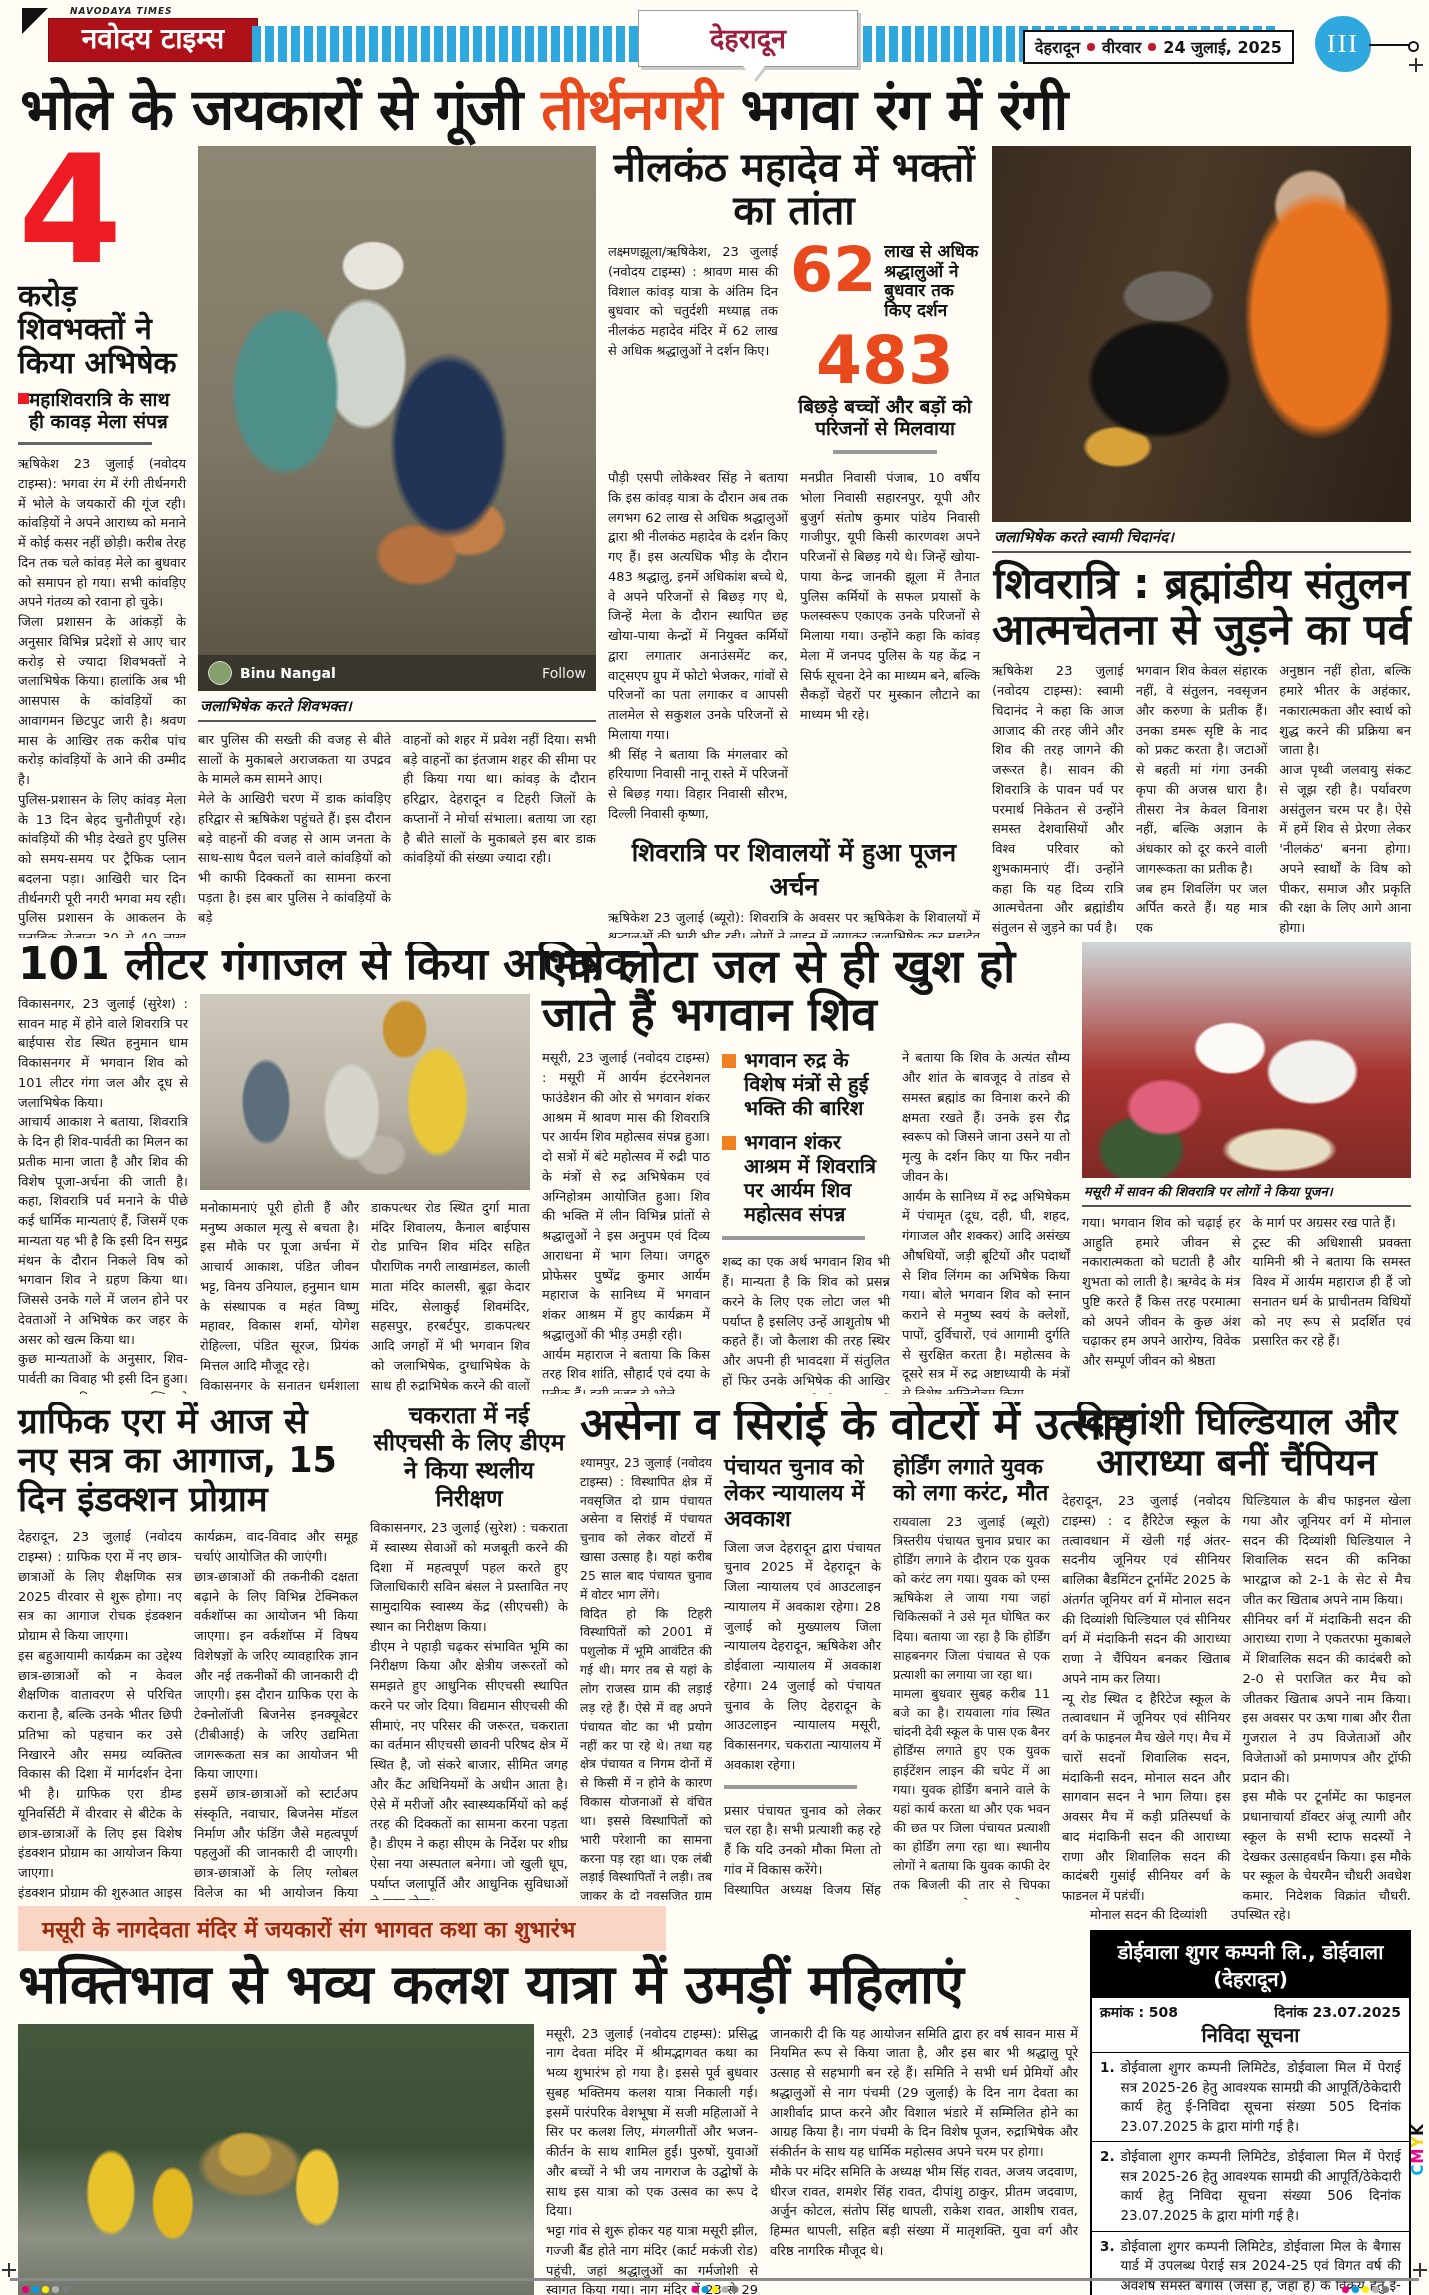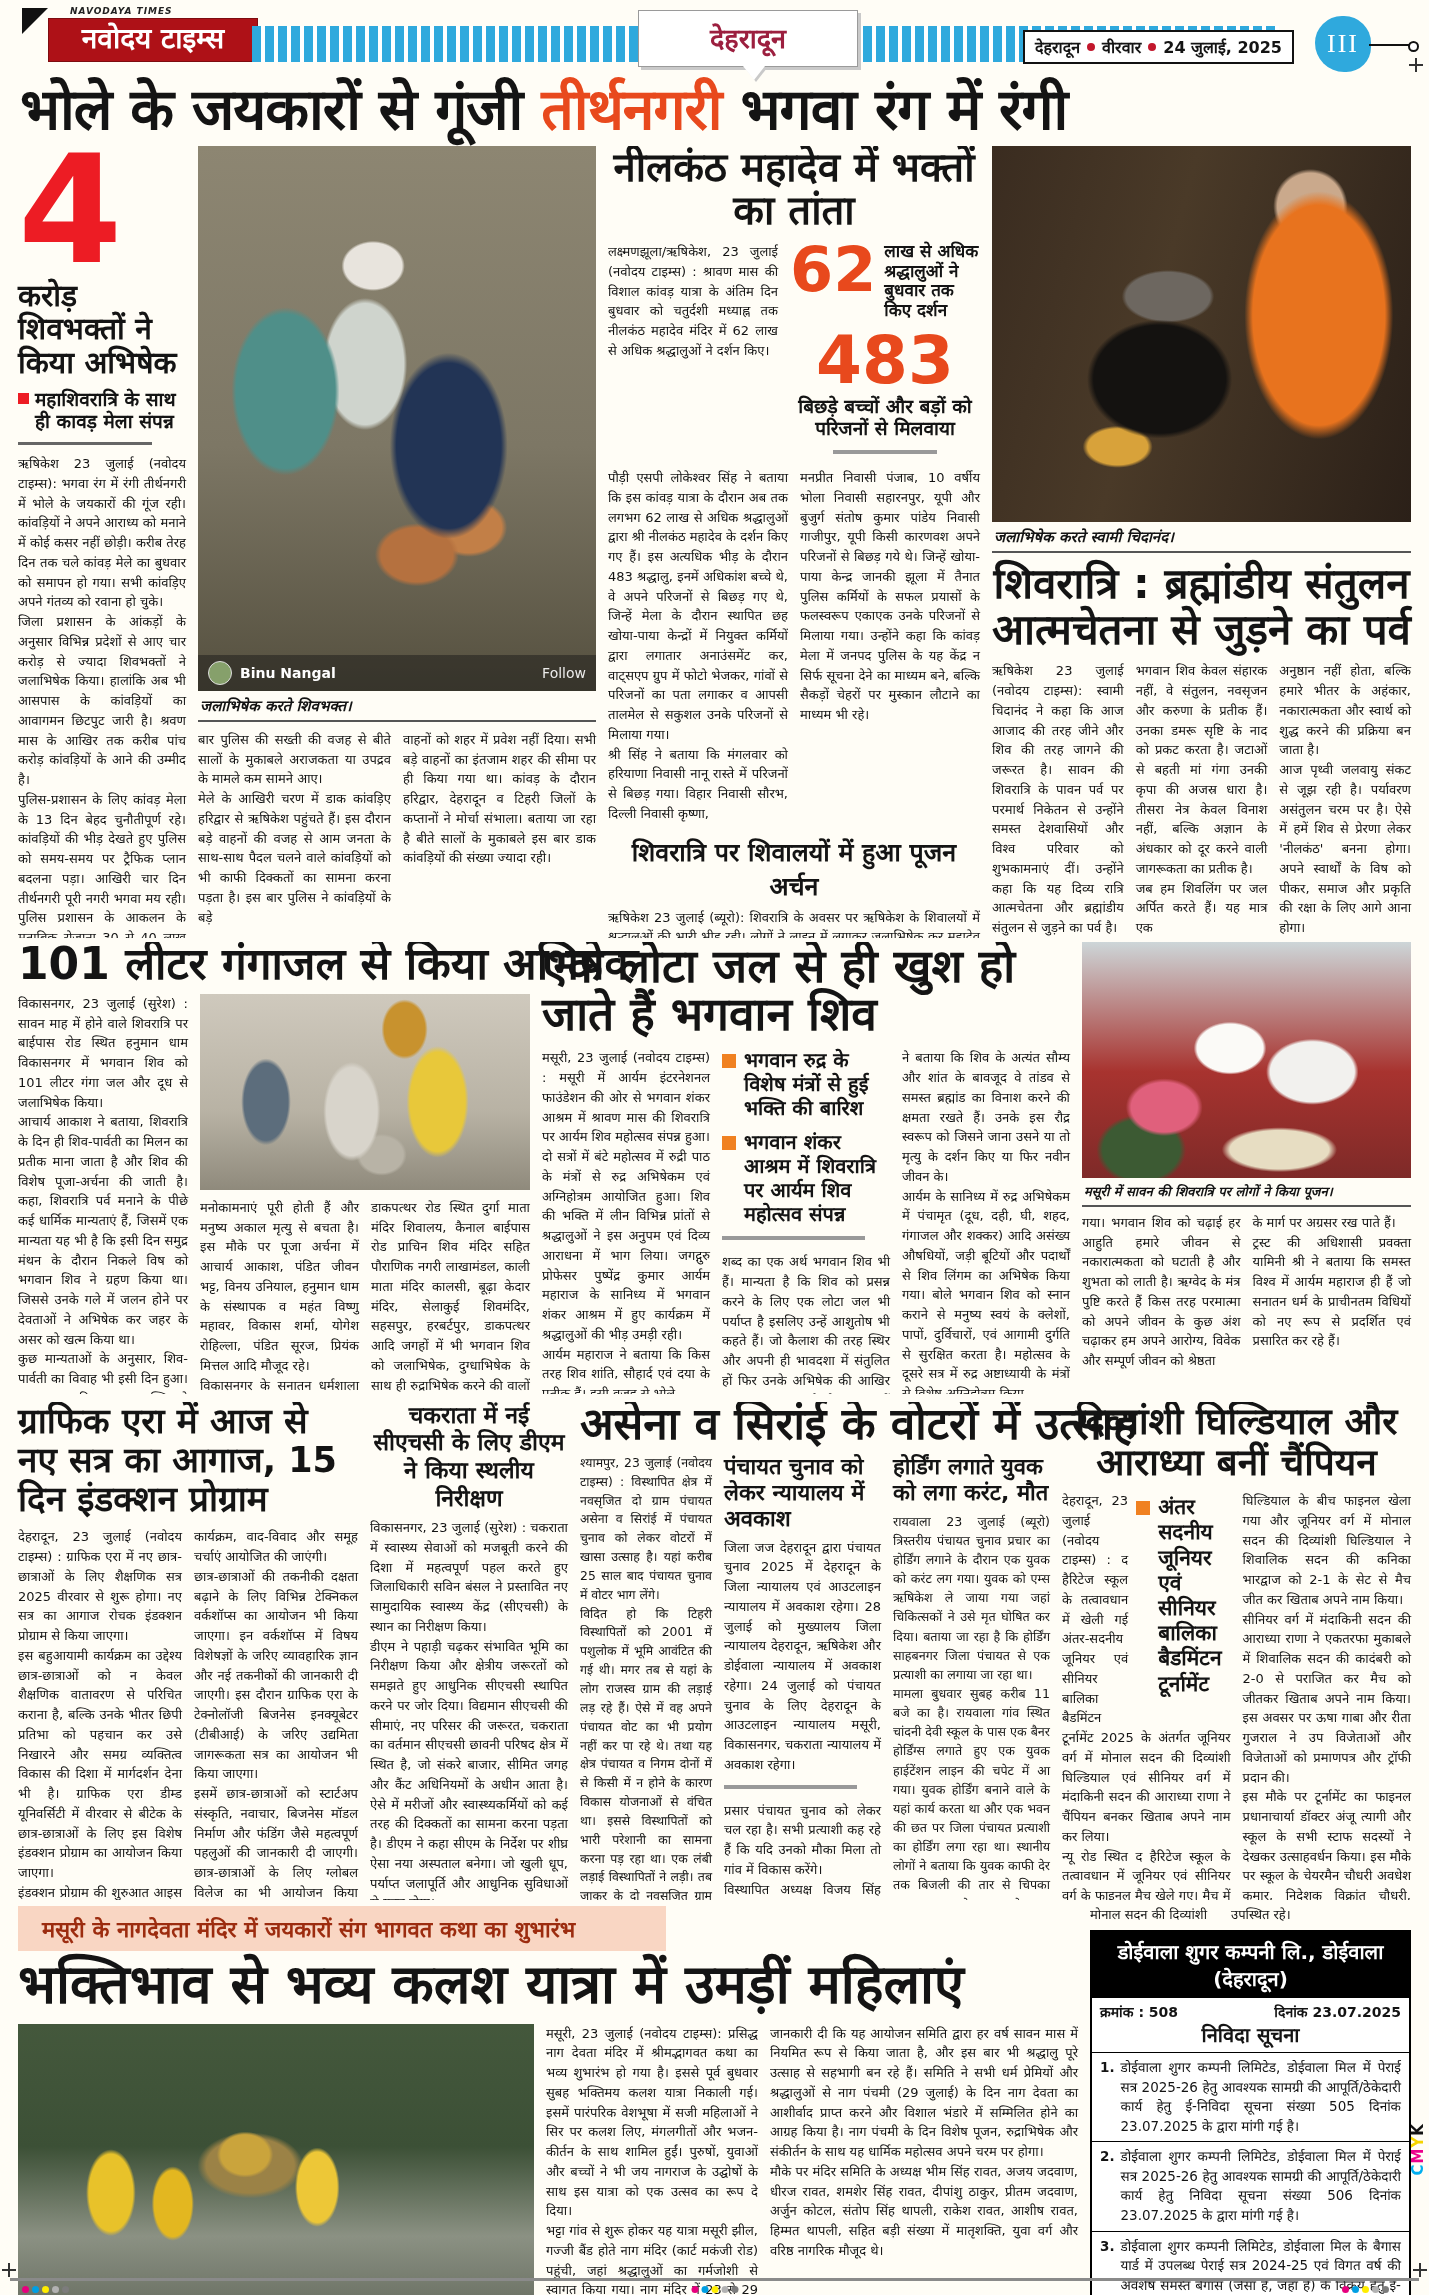--- a/index.html
+++ b/index.html
@@ -47,21 +47,21 @@
   .btxt { font-size:13px; line-height:1.52; text-align:justify; white-space:pre-line; }
   .cap { font-size:15px; font-weight:700; font-style:italic; padding:4px 2px 5px;
          border-bottom:2px solid #555; margin-bottom:6px; }
   section { padding:0 18px; overflow:hidden; }
   .photo { position:relative; width:100%; background:#999;padding-left:16px; }
   
   #sec1 { margin-top:4px; height:792px; display:flex; gap:12px; }
   .s1c1 { width:168px; }
   .bignum { color:#ed1c24; font-size:150px; font-weight:900; line-height:.86; letter-spacing:-6px; }
   .a1title { font-size:30px; font-weight:800; line-height:1.12; margin:4px 0 8px; }
-  .a1sub { font-size:19px; font-weight:800; line-height:1.2; display:flex; gap:6px; }
+  .a1sub { font-size:19px; font-weight:800; line-height:1.2; display:flex; }
   .redsq { flex:0 0 11px; height:11px; background:#ed1c24; margin-top:5px; }
   .a1rule { border-top:3px solid #666; width:80%; margin:9px 0; }
   .s1c2 { width:398px; display:flex; flex-direction:column; }
   .ph1 { height:545px;
     background:
       radial-gradient(90px 140px at 22% 45%, #4f8f89 0 55%, transparent 60%),
       radial-gradient(70px 110px at 42% 40%, #cfd4cd 0 55%, transparent 60%),
       radial-gradient(95px 150px at 63% 55%, #223455 0 55%, transparent 62%),
       radial-gradient(48px 38px at 44% 22%, #e8e4dd 0 60%, transparent 66%),
       radial-gradient(60px 45px at 55% 75%, #b5713f 0 60%, transparent 70%),
@@ -358,26 +358,20 @@
         <p class="btxt" style="font-size:12.6px">रायवाला 23 जुलाई (ब्यूरो) त्रिस्तरीय पंचायत चुनाव प्रचार का होर्डिंग लगाने के दौरान एक युवक को करंट लग गया। युवक को एम्स ऋषिकेश ले जाया गया जहां चिकित्सकों ने उसे मृत घोषित कर दिया। बताया जा रहा है कि होर्डिंग साहबनगर जिला पंचायत से एक प्रत्याशी का लगाया जा रहा था।
 मामला बुधवार सुबह करीब 11 बजे का है। रायवाला गांव स्थित चांदनी देवी स्कूल के पास एक बैनर होर्डिंग्स लगाते हुए एक युवक हाईटेंशन लाइन की चपेट में आ गया। युवक होर्डिंग बनाने वाले के यहां कार्य करता था और एक भवन की छत पर जिला पंचायत प्रत्याशी का होर्डिंग लगा रहा था। स्थानीय लोगों ने बताया कि युवक काफी देर तक बिजली की तार से चिपका रहा। युवक को 108 से एम्स भिजवाया गया जहां चिकित्सकों ने उसे मृत घोषित कर दिया।</p>
       </div>
     </div>
   </div>
 
   <div class="col s3c4">
     <div class="a10title">दिव्यांशी घिल्डियाल और आराध्या बनीं चैंपियन</div>
     <div class="row">
       <div class="col" style="flex:1">
-        <div class="floatbox">
-          <div class="obullet">
-            <span class="osq"></span>
-            <b>अंतर सदनीय जूनियर एवं सीनियर बालिका बैडमिंटन टूर्नामेंट</b>
-          </div>
-        </div>
         <p class="btxt">देहरादून, 23 जुलाई (नवोदय टाइम्स) : द हैरिटेज स्कूल के तत्वावधान में खेली गई अंतर-सदनीय जूनियर एवं सीनियर बालिका बैडमिंटन टूर्नामेंट 2025 के अंतर्गत जूनियर वर्ग में मोनाल सदन की दिव्यांशी घिल्डियाल एवं सीनियर वर्ग में मंदाकिनी सदन की आराध्या राणा ने चैंपियन बनकर खिताब अपने नाम कर लिया।
 न्यू रोड स्थित द हैरिटेज स्कूल के तत्वावधान में जूनियर एवं सीनियर वर्ग के फाइनल मैच खेले गए। मैच में चारों सदनों शिवालिक सदन, मंदाकिनी सदन, मोनाल सदन और सागवान सदन ने भाग लिया। इस अवसर मैच में कड़ी प्रतिस्पर्धा के बाद मंदाकिनी सदन की आराध्या राणा और शिवालिक सदन की कादंबरी गुसांईं सीनियर वर्ग के फाइनल में पहुंचीं।
 मैच में जूनियर वर्ग के फाइनल में शिवालिक सदन की कनिका भारद्वाज</p>
       </div>
       <p class="btxt col" style="flex:1">घिल्डियाल के बीच फाइनल खेला गया और जूनियर वर्ग में मोनाल सदन की दिव्यांशी घिल्डियाल ने शिवालिक सदन की कनिका भारद्वाज को 2-1 के सेट से मैच जीत कर खिताब अपने नाम किया।
 सीनियर वर्ग में मंदाकिनी सदन की आराध्या राणा ने एकतरफा मुकाबले में शिवालिक सदन की कादंबरी को 2-0 से पराजित कर मैच को जीतकर खिताब अपने नाम किया। इस अवसर पर ऊषा गाबा और रीता गुजराल ने उप विजेताओं और विजेताओं को प्रमाणपत्र और ट्रॉफी प्रदान की।
 इस मौके पर टूर्नामेंट का फाइनल प्रधानाचार्या डॉक्टर अंजू त्यागी और स्कूल के सभी स्टाफ सदस्यों ने देखकर उत्साहवर्धन किया। इस मौके पर स्कूल के चेयरमैन चौधरी अवधेश कुमार, निदेशक विक्रांत चौधरी, काउंसलर चारू चौधरी, प्रधानाचार्य डाक्टर अंजू त्यागी, सारिका जैन, छात्र-छात्राएं, शिक्षिकाएं एवं खेल प्रेमी</p>
     </div>
   </div>
 </section>

